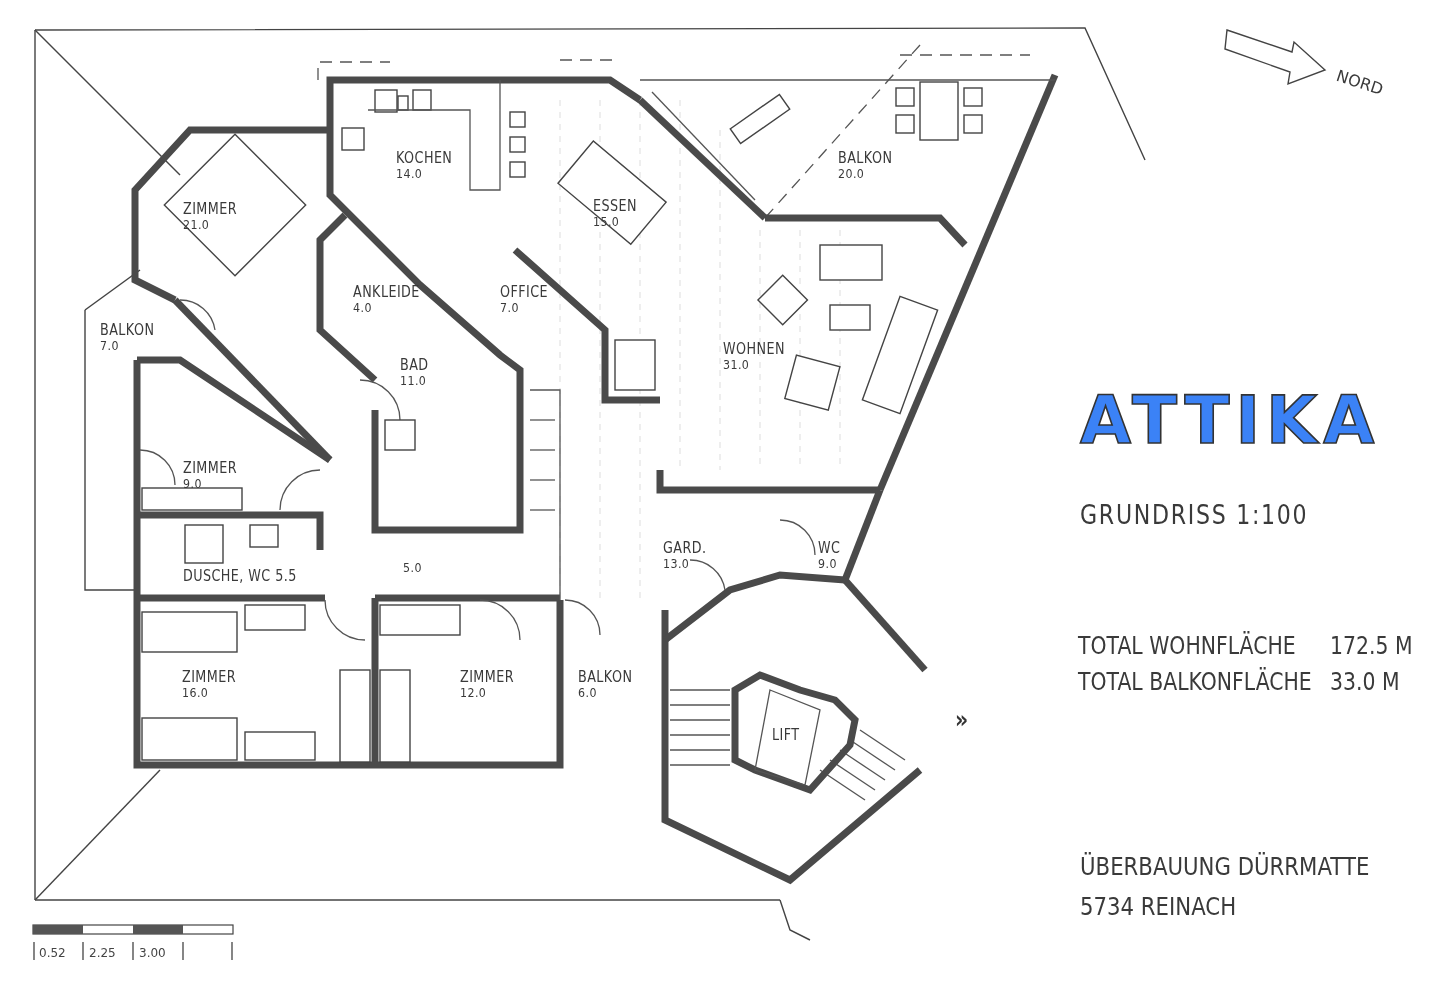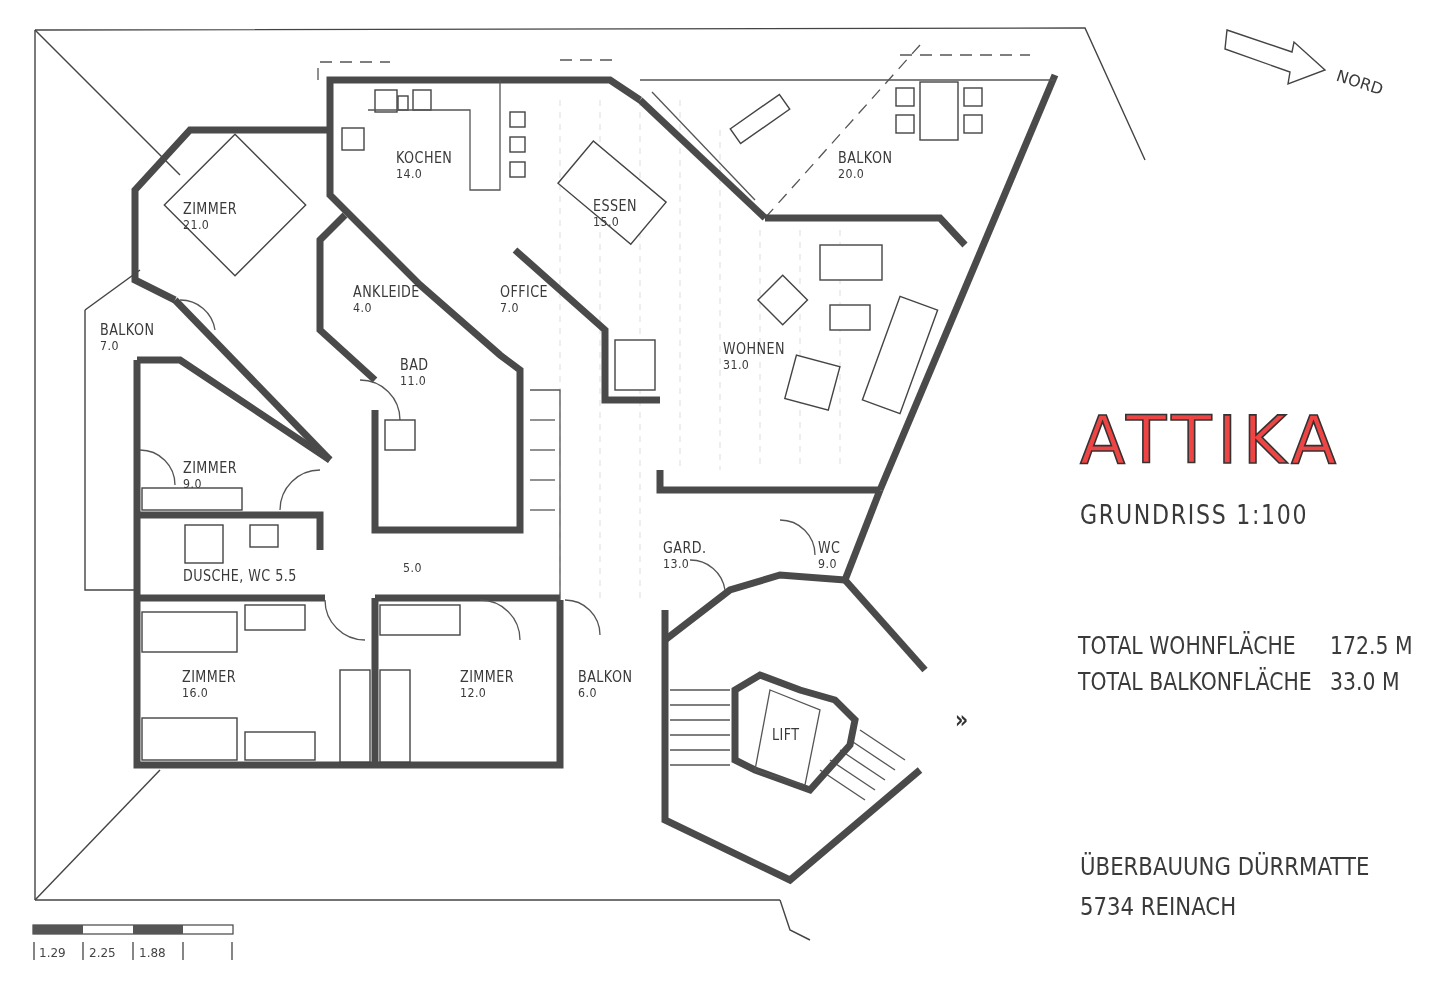--- a/index.html
+++ b/index.html
@@ -9,23 +9,23 @@
   .wall { stroke:#4a4a4a; stroke-width:7; fill:none; stroke-linejoin:miter; }
   .thin { stroke:#555; stroke-width:1.3; fill:none; }
   .site { stroke:#444; stroke-width:1.4; fill:none; }
   .dash { stroke:#555; stroke-width:1.3; fill:none; stroke-dasharray:12 8; }
   .furn { stroke:#444; stroke-width:1.4; fill:#fff; }
   .grid { stroke:#ddd; stroke-width:1; stroke-dasharray:6 6; }
   .room-label { position:absolute; font-family:"DejaVu Sans", sans-serif;
                 font-size:15px; color:#3a3a3a; line-height:16px; letter-spacing:0.5px;
                 transform:scaleX(0.85); transform-origin:left top; }
   .room-label .area { font-size:13px; display:block; }
-  .title { position:absolute; left:1080px; top:382px; font-size:66px; font-weight:normal;
-           color:#ef4444; -webkit-text-stroke:1.6px #333; letter-spacing:6px;
-           font-family:"DejaVu Sans", sans-serif;margin-top:20px; }
+  .title { position:absolute; left:1080px; top:382px; font-size:66px; font-weight:bold;
+           color:#3b82f6; -webkit-text-stroke:1.6px #333; letter-spacing:6px;
+           font-family:"DejaVu Sans", sans-serif; }
   .txt { position:absolute; font-family:"DejaVu Sans", sans-serif; color:#3a3a3a;
          transform:scaleX(0.85); transform-origin:left top; white-space:nowrap; }
   .subtitle { left:1080px; top:500px; font-size:26px; letter-spacing:2px; }
   .tot1 { left:1078px; top:632px; font-size:24px; }
   .tot2 { left:1078px; top:668px; font-size:24px; }
   .tot-val1 { left:1330px; top:632px; font-size:24px; }
   .tot-val2 { left:1330px; top:668px; font-size:24px; }
   .proj1 { left:1080px; top:852px; font-size:25px; }
   .proj2 { left:1080px; top:892px; font-size:25px; }
   .nord { left:1340px; top:66px; font-size:16px; transform:rotate(18deg); }
@@ -239,15 +239,15 @@
 <svg style="position:absolute;left:30px;top:920px;" width="210" height="45" viewBox="0 0 210 45">
   <rect x3="" x="3" y="5" width="200" height="9" fill="#fff" stroke="#444" stroke-width="1.2"></rect>
   <rect x="3" y="5" width="50" height="9" fill="#555"></rect>
   <rect x="103" y="5" width="50" height="9" fill="#555"></rect>
   <line x1="4" y1="22" x2="4" y2="40" stroke="#444" stroke-width="1.3"></line>
   <line x1="53" y1="22" x2="53" y2="40" stroke="#444" stroke-width="1.3"></line>
   <line x1="103" y1="22" x2="103" y2="40" stroke="#444" stroke-width="1.3"></line>
   <line x1="153" y1="22" x2="153" y2="40" stroke="#444" stroke-width="1.3"></line>
   <line x1="202" y1="22" x2="202" y2="40" stroke="#444" stroke-width="1.3"></line>
 </svg>
-<span class="scale-lbl" style="left:39px;">1.29</span>
+<span class="scale-lbl" style="left:39px;">0.52</span>
 <span class="scale-lbl" style="left:89px;">2.25</span>
-<span class="scale-lbl" style="left:139px;">1.88</span>
+<span class="scale-lbl" style="left:139px;">3.00</span>
 
 </body></html>

